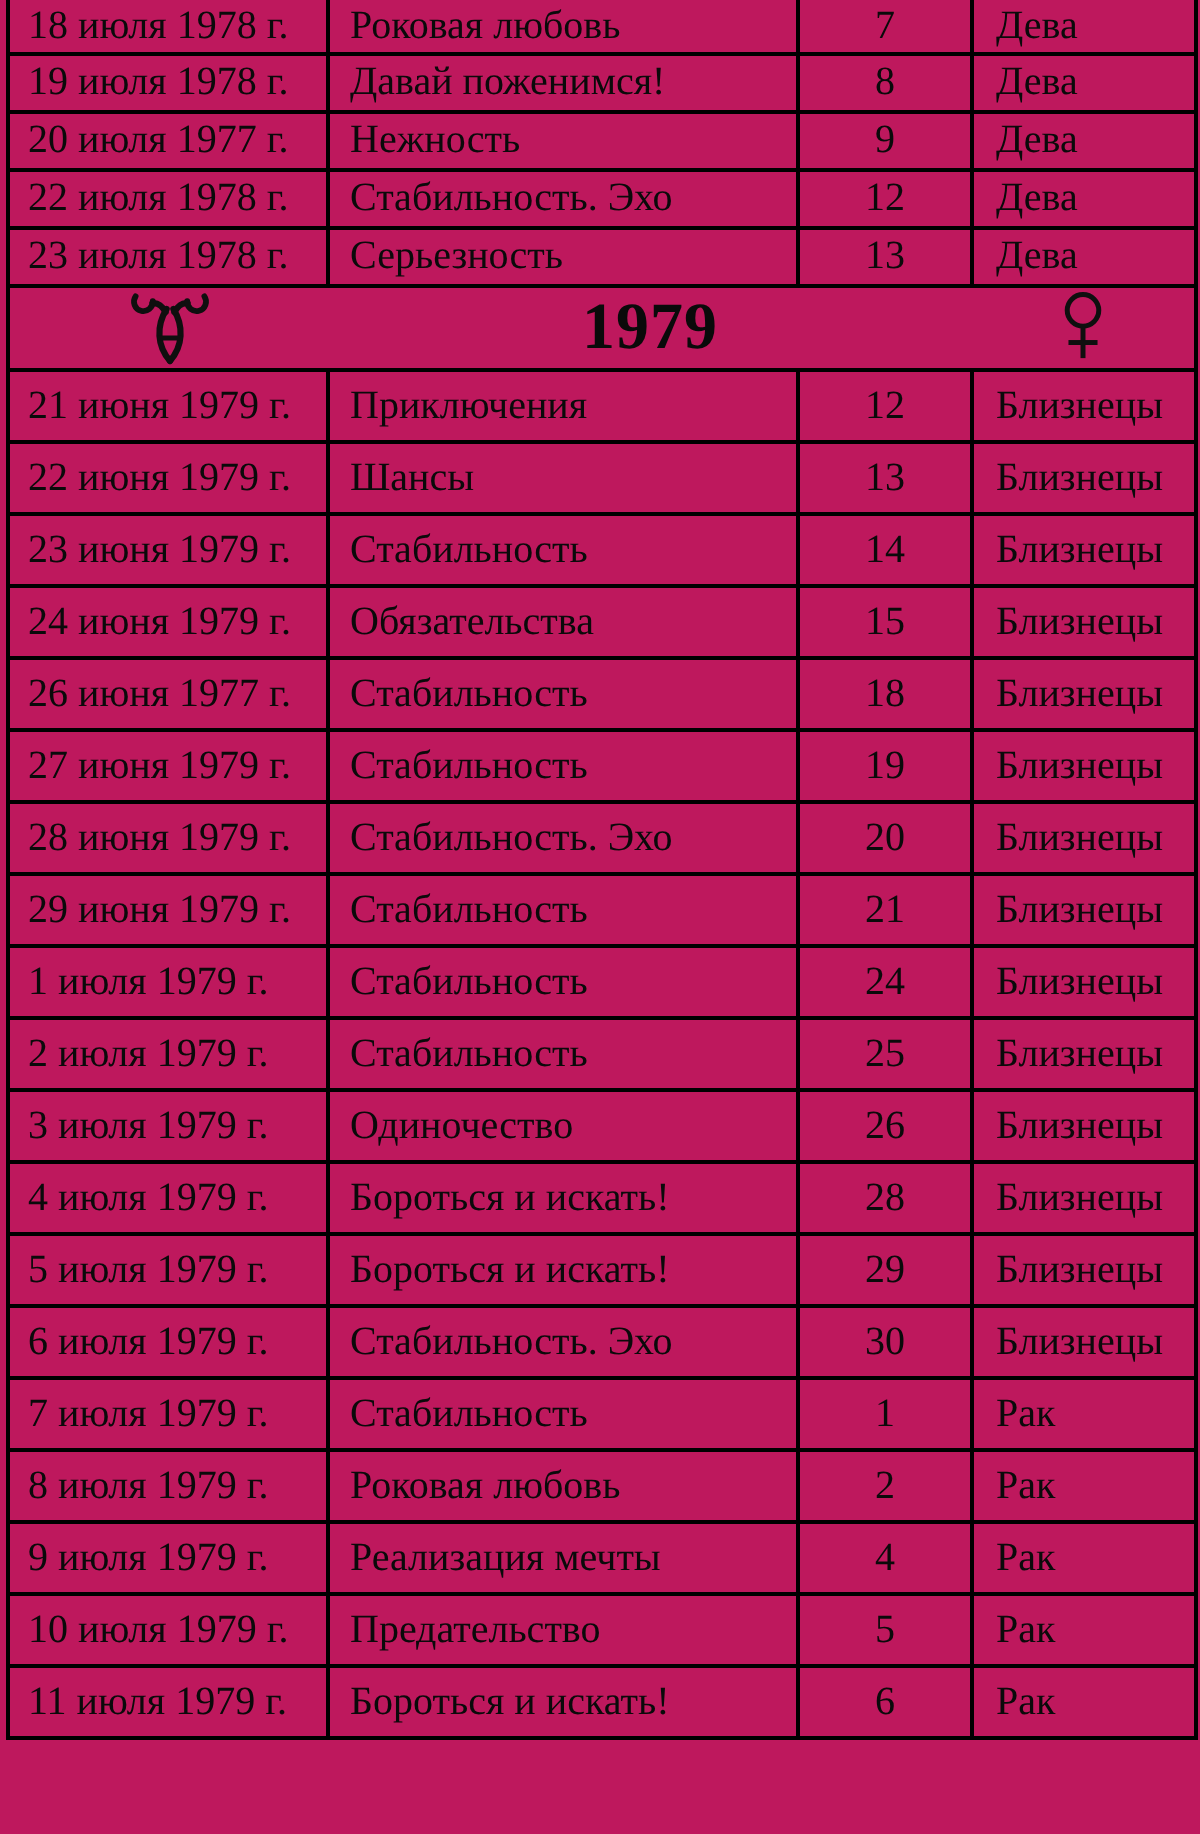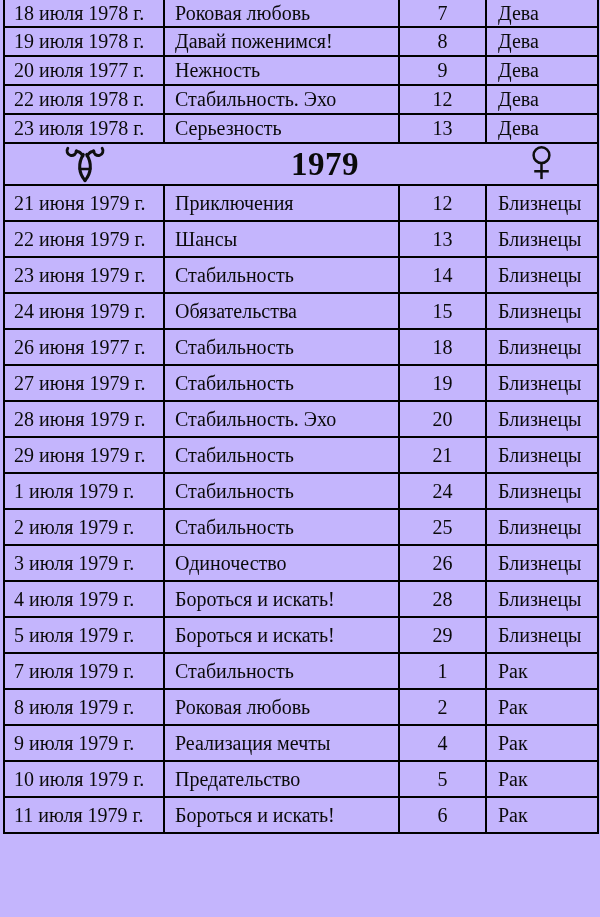--- a/index.html
+++ b/index.html
@@ -5,21 +5,21 @@
   html, body {
     margin: 0; padding: 0;
     background: #ffffff;
   }
   body {
     width: 600px; height: 917px;
     overflow: hidden;
     font-family: "Liberation Serif", "DejaVu Serif", serif;
     color: #0a0a0a;
   }
-  .page { width: 600px; height: 917px; background: #c4b5fd; }
+  .page { width: 600px; height: 917px; background: #be185d; }
 
   table.tbl {
     border-collapse: collapse;
     table-layout: fixed;
     margin-left: 3px;
     width: 594px;
   }
   col.c-date  { width: 160px; }
   col.c-event { width: 235px; }
   col.c-day   { width: 87px;  }
@@ -219,20 +219,26 @@
           <td class="day">28</td>
           <td class="sign">Близнецы</td>
         </tr>
         <tr>
           <td class="date">5 июля 1979 г.</td>
           <td class="event">Бороться и искать!</td>
           <td class="day">29</td>
           <td class="sign">Близнецы</td>
         </tr>
         <tr>
+          <td class="date">6 июля 1979 г.</td>
+          <td class="event">Стабильность. Эхо</td>
+          <td class="day">30</td>
+          <td class="sign">Близнецы</td>
+        </tr>
+        <tr>
           <td class="date">7 июля 1979 г.</td>
           <td class="event">Стабильность</td>
           <td class="day">1</td>
           <td class="sign">Рак</td>
         </tr>
         <tr>
           <td class="date">8 июля 1979 г.</td>
           <td class="event">Роковая любовь</td>
           <td class="day">2</td>
           <td class="sign">Рак</td>

